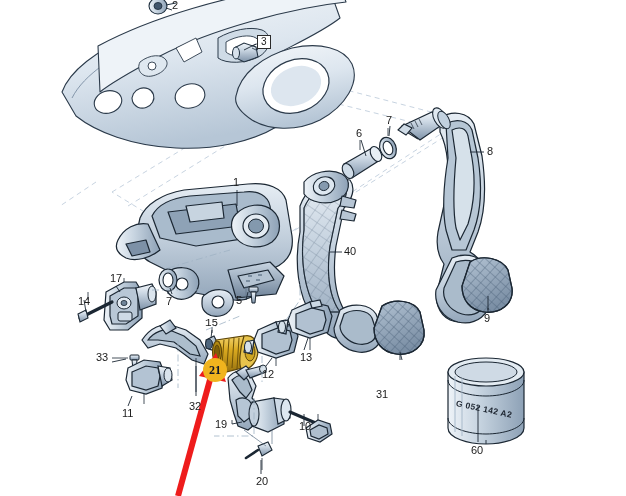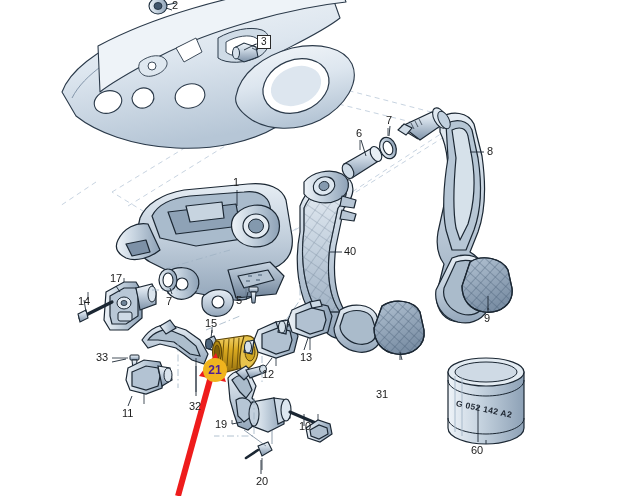--- a/index.html
+++ b/index.html
@@ -5,23 +5,23 @@
 <style>
   html,body{margin:0;padding:0;background:#ffffff;}
   body{width:626px;height:496px;overflow:hidden;
        font-family:"Liberation Sans", sans-serif;}
   #stage{position:relative;width:626px;height:496px;background:#ffffff;}
   #stage svg{position:absolute;top:0;left:0;}
   .lbl{position:absolute;font-family:"Liberation Sans",sans-serif;
        font-size:11px;color:#1b1b1b;line-height:1;white-space:nowrap;}
   .lbl.boxed{border:1px solid #2a2a2a;background:#fff;padding:1px 3px;font-size:10px;}
   .badge{position:absolute;width:24px;height:24px;border-radius:50%;
-         background:#f0b41e;color:#4c1d95;font-size:12px;font-weight:bold;
+         background:#f0b41e;color:#0f172a;font-size:12px;font-weight:bold;
          display:flex;align-items:center;justify-content:center;
-         font-family:Liberation Sans, sans-serif;}
+         font-family:Liberation Serif, serif;}
   .cantext{position:absolute;font-size:8.5px;color:#1d2530;font-weight:bold;
            letter-spacing:.4px;transform:rotate(12deg);transform-origin:left center;}
 </style>
 </head>
 <body>
 
 <div id="stage">
 
 <svg width="626" height="496" viewBox="0 0 626 496">
   <defs>
@@ -419,21 +419,21 @@
 <div class="lbl" style="left:356px;top:128px;">6</div>
 <div class="lbl" style="left:386px;top:115px;">7</div>
 <div class="lbl" style="left:487px;top:146px;">8</div>
 <div class="lbl" style="left:344px;top:246px;">40</div>
 <div class="lbl" style="left:484px;top:313px;">9</div>
 <div class="lbl" style="left:376px;top:361px;margin-top:28px;">31</div>
 <div class="lbl" style="left:110px;top:273px;">17</div>
 <div class="lbl" style="left:78px;top:288px;margin-top:8px;">14</div>
 <div class="lbl" style="left:166px;top:296px;">7</div>
 <div class="lbl" style="left:236px;top:295px;">5</div>
-<div class="lbl" style="left:205px;top:318px;">15</div>
+<div class="lbl" style="left:205px;top:318px;font-family:Liberation Mono, monospace;">15</div>
 <div class="lbl" style="left:300px;top:352px;">13</div>
 <div class="lbl" style="left:262px;top:369px;">12</div>
 <div class="lbl" style="left:96px;top:352px;">33</div>
 <div class="lbl" style="left:122px;top:408px;text-align:center;">11</div>
 <div class="lbl" style="left:189px;top:401px;">32</div>
 <div class="lbl" style="left:215px;top:419px;">19</div>
 <div class="lbl" style="left:299px;top:421px;">10</div>
 <div class="lbl" style="left:256px;top:476px;">20</div>
 <div class="lbl" style="left:471px;top:445px;">60</div>
 

